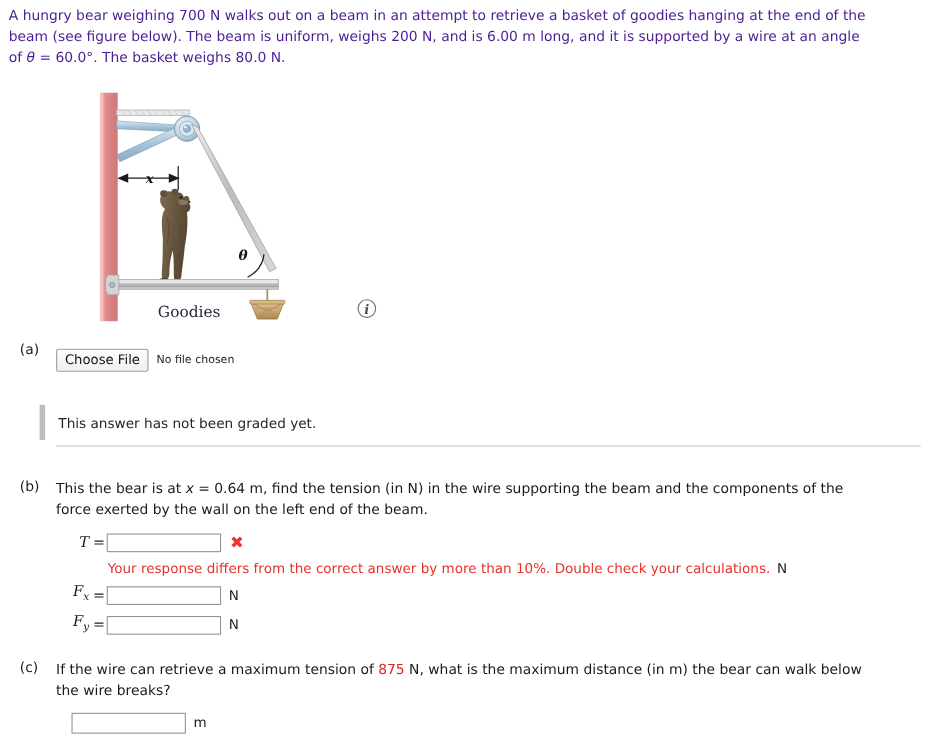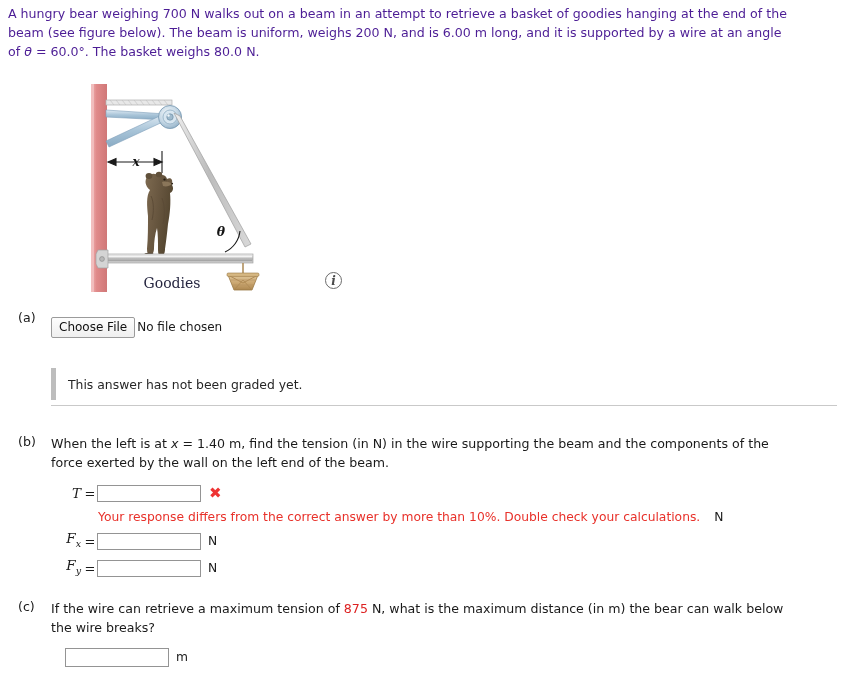--- a/index.html
+++ b/index.html
@@ -92,30 +92,30 @@
     font-size: 12px;
     padding: 2px 7px 3px 7px;
     background: linear-gradient(#fdfdfd, #efefef);
     border: 1px solid #9b9b9b;
     border-radius: 2px;
     color: #101010;
     cursor: pointer;
     line-height: 14px;
   }
   .no-file-text {
-    margin-left: 2px;
-    font-size: 12px;
+    margin-left: 7px;
+    font-size: 10px;
     color: #1a1a1a;
     text-align: center;
   }
 
   
   .graded-notice {
     position: absolute;
-    left: 51px;
+    left: 36px;
     top: 368px;
     width: 780px;
     height: 32px;
     border-left: 5px solid #bdbdbd;
     box-sizing: border-box;
     display: flex;
     align-items: center;
   }
   .graded-notice span {
     margin-left: 12px;
@@ -177,21 +177,20 @@
     margin-left: 8px;
     color: #ee3333;
     font-size: 15px;
     font-weight: bold;
     line-height: 1;
   }
   .err-row {
     display: flex;
     align-items: baseline;
     margin: 1px 0 2px 47px;
-    gap: 8px;
   }
   .err-msg {
     color: #e8312a;
     font-size: 12.3px;
   }
   .err-unit {
     margin-left: 6px;
     color: #1a1a1a;
     font-size: 12.3px;
   }
@@ -365,21 +364,21 @@
 </div>
 
 <div class="graded-notice">
   <span>This answer has not been graded yet.</span>
 </div>
 <div class="divider"></div>
 
 <div class="part" id="part-b">
   <div class="part-label">(b)</div>
   <div class="part-body">
-    <div><span>When the left is at </span><span class="it">x</span><span> = 1.40 m, find the tension (in N) in the wire supporting the beam and the components of the</span></div>
+    <div><span>This the bear is at </span><span class="it">x</span><span> = 0.64 m, find the tension (in N) in the wire supporting the beam and the components of the</span></div>
     <div>force exerted by the wall on the left end of the beam.</div>
 
     <div class="ans-block">
       <div class="ans-row">
         <span class="ans-label">T</span>
         <span class="eq">=</span>
         <input class="ans-input" type="text" value="" style="">
         <span class="x-mark">✖</span>
       </div>
 

